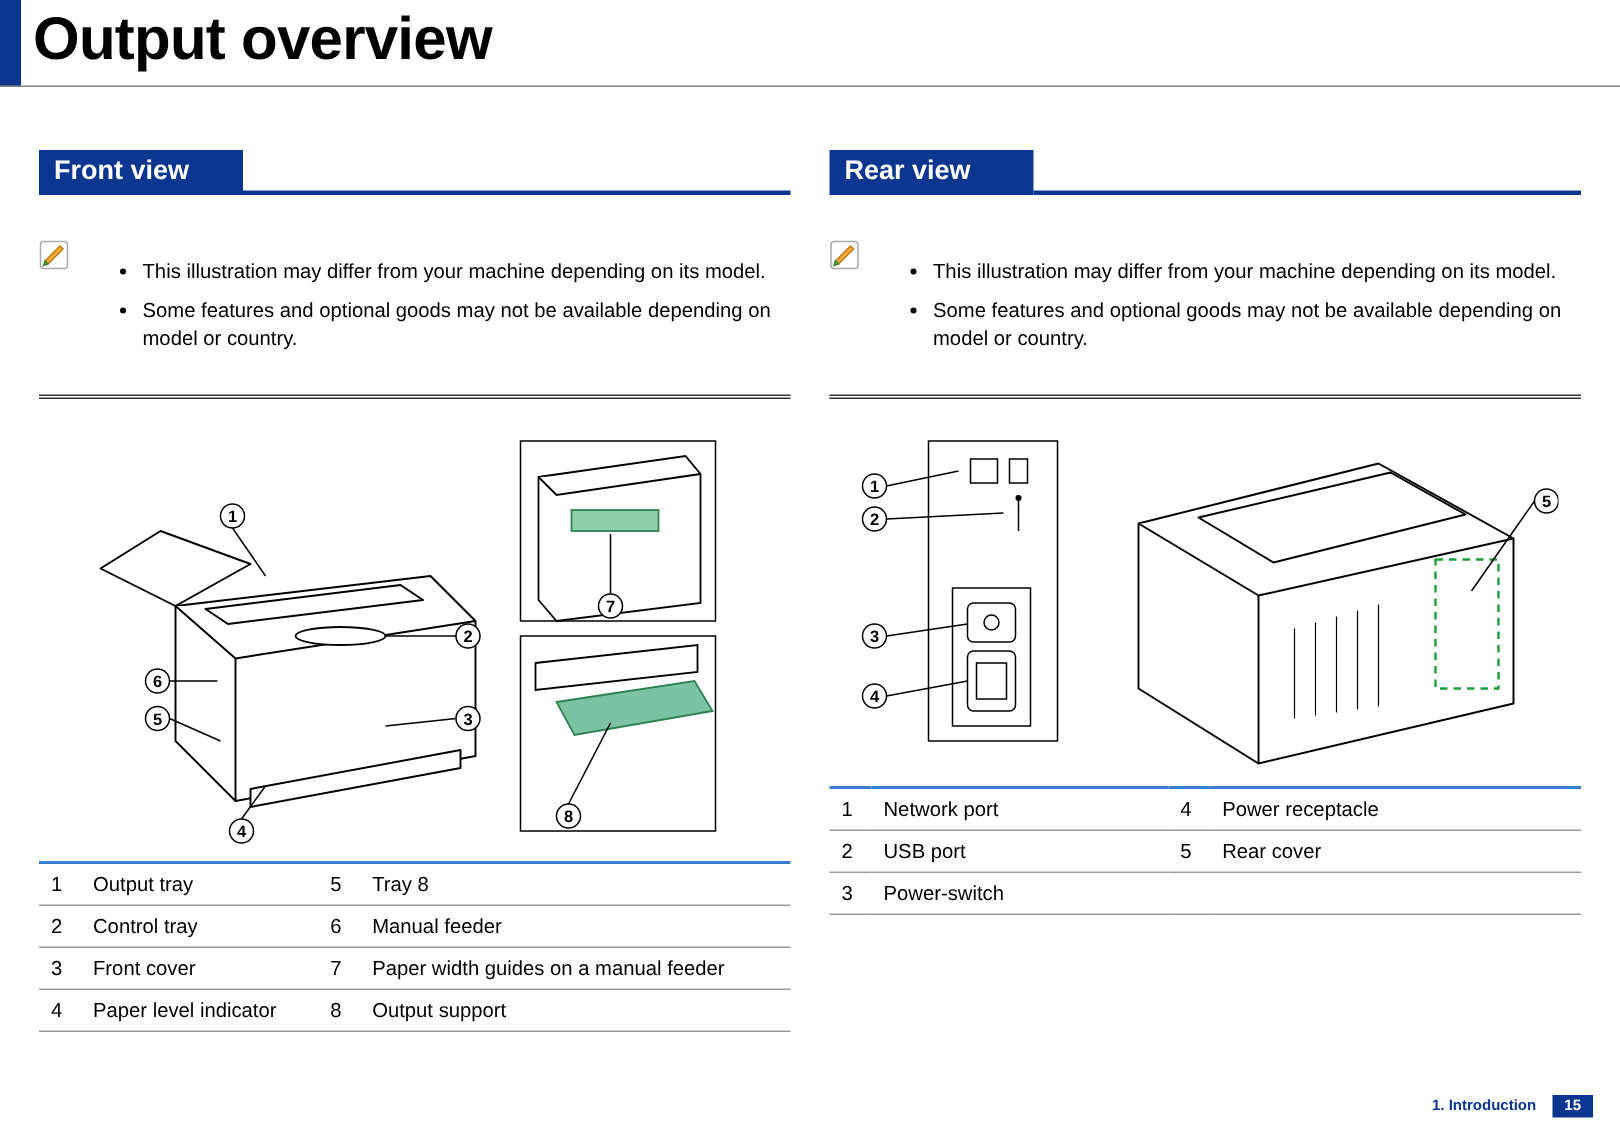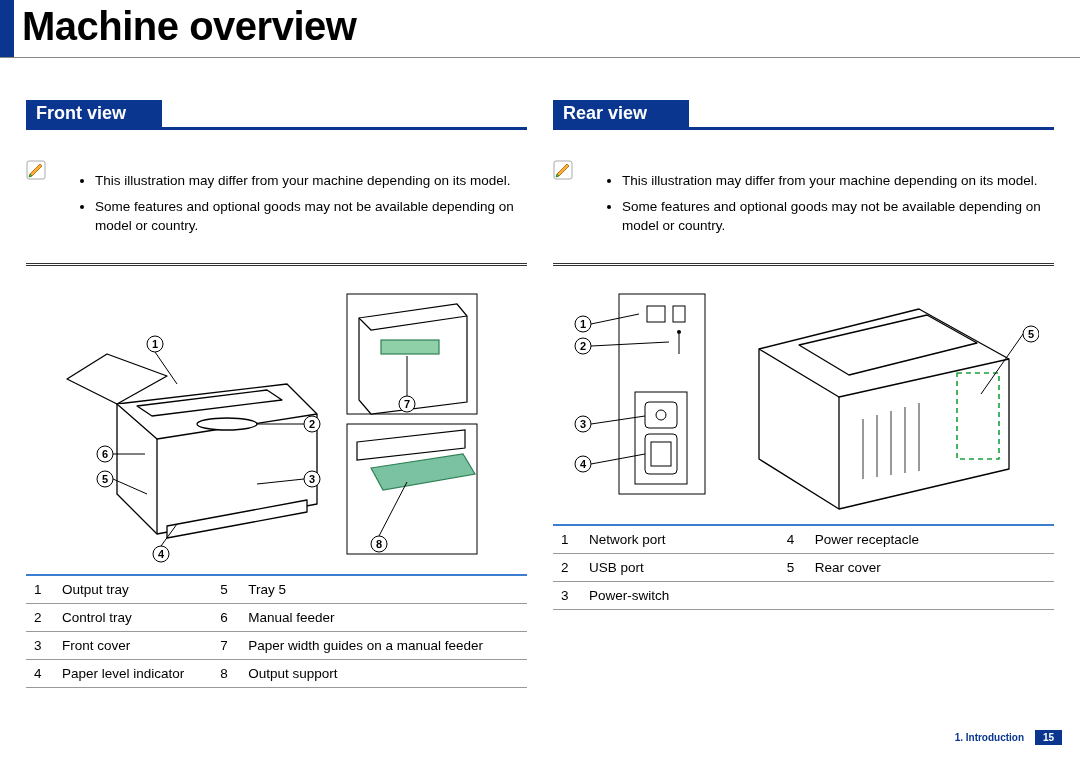--- a/index.html
+++ b/index.html
@@ -141,21 +141,21 @@
     color: #fff;
     padding: 2px 8px;
     margin-left: 8px;
     font-weight: 700;
   }
 </style>
 </head>
 <body>
 
 <div class="title-bar">
-  <span class="title-text">Machine overview</span>
+  <span class="title-text">Output overview</span>
   <div class="title-rule"></div>
 </div>
 
 <div class="columns">
 
   <div class="col">
     <div class="section-header">
       <div class="blue-slab"></div>
       <span class="sh-text">Front view</span>
       <div class="sh-rule"></div>
@@ -242,21 +242,21 @@
         </g>
       </svg>
     </div>
 
     <table class="parts">
       <tbody>
           <tr>
             <td class="num">1</td>
             <td>Output tray</td>
             <td class="num">5</td>
-            <td>Tray 5</td>
+            <td>Tray 8</td>
           </tr>
       <tr>
             <td class="num">2</td>
             <td>Control tray</td>
             <td class="num">6</td>
             <td>Manual feeder</td>
           </tr>
       <tr>
             <td class="num">3</td>
             <td>Front cover</td>

